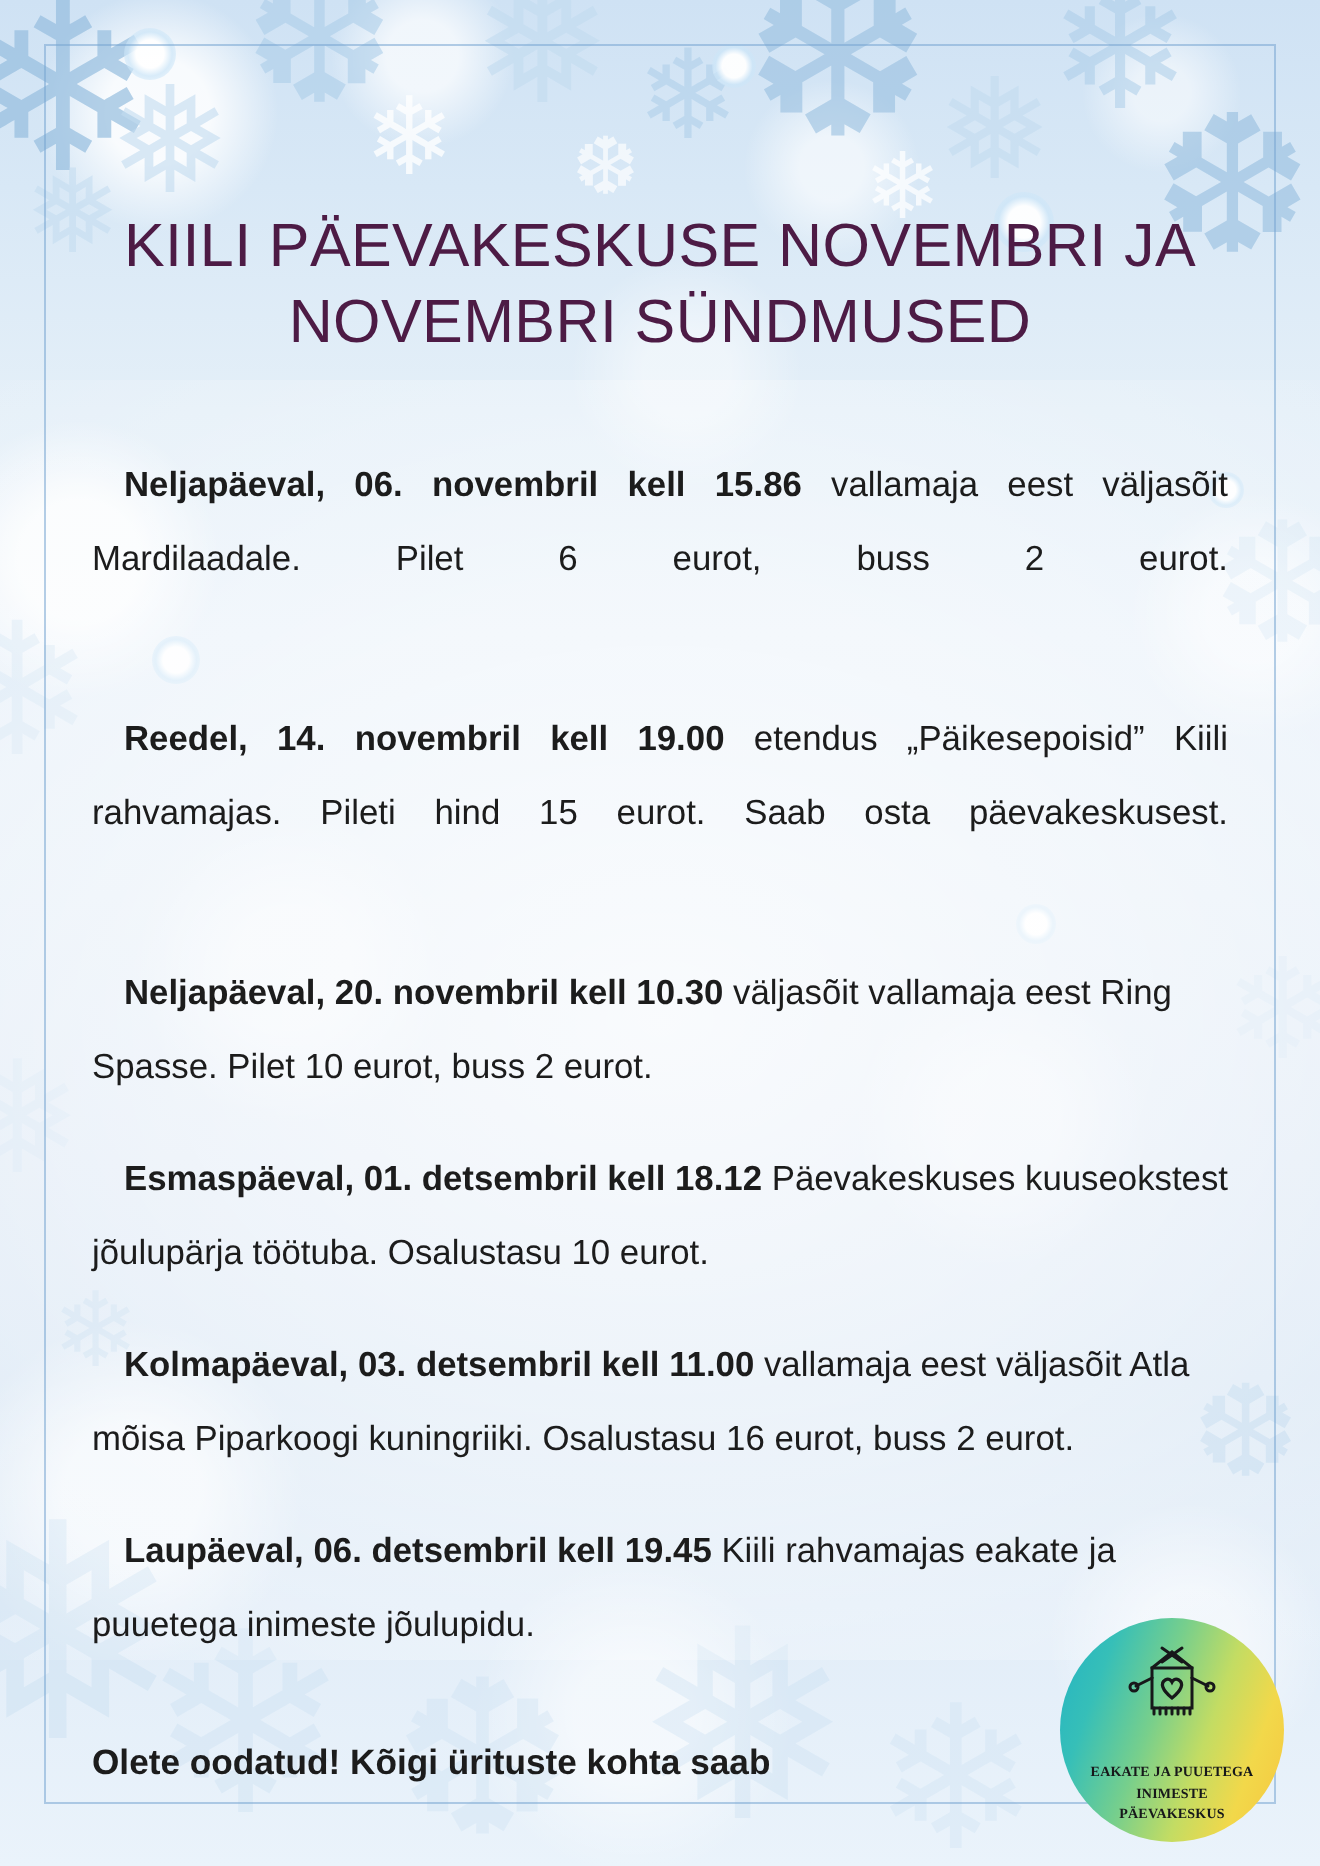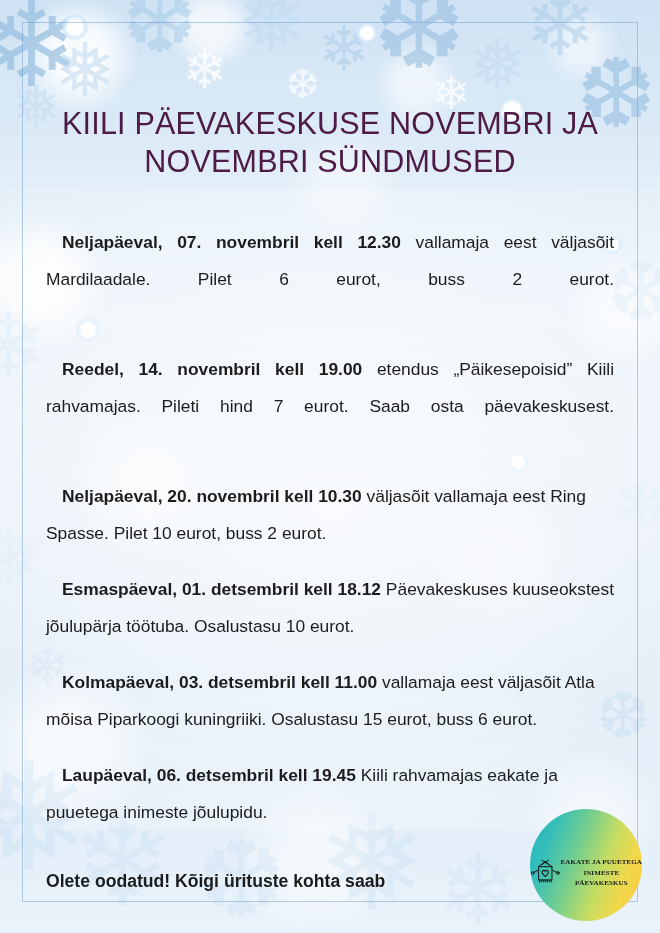--- a/index.html
+++ b/index.html
@@ -173,24 +173,26 @@
         #c3dc63 62%,
         #f2d84a 80%,
         #f6c53f 100%);
     z-index: 6;
     overflow: hidden;
   }
   .logo-inner {
     position: absolute;
     inset: 0;
     display: flex;
+    flex-direction: column;
     align-items: center;
     justify-content: flex-start;
     padding-top: 13px;
     box-sizing: border-box;
+    gap: 16px;
   }
   .logo-mark { width: 46px; height: 40px; display: block; }
   .logo-text {
     margin-top: 3px;
     text-align: center;
     font-size: 7px;
     font-weight: 700;
     line-height: 10.5px;
     letter-spacing: .1px;
     color: #17181a;
@@ -249,37 +251,37 @@
   <div class="content">
 
     <h1 class="title">
       <span>KIILI PÄEVAKESKUSE  NOVEMBRI JA</span>
       <span class="line2">NOVEMBRI SÜNDMUSED</span>
     </h1>
 
     <ul class="events">
 
       <li class="event justified e1">
-        <span class="lead">Neljapäeval, 07. novembril kell 12.30</span><span class="rest"> vallamaja eest väljasõit Mardilaadale. Pilet 6 eurot, buss 2 eurot.</span>
+        <span class="lead">Neljapäeval, 06. novembril kell 15.86</span><span class="rest"> vallamaja eest väljasõit Mardilaadale. Pilet 6 eurot, buss 2 eurot.</span>
       </li>
 
       <li class="event justified e2">
-        <span class="lead">Reedel, 14. novembril kell 19.00</span><span class="rest"> etendus „Päikesepoisid” Kiili rahvamajas. Pileti hind 7 eurot. Saab osta päevakeskusest.</span>
+        <span class="lead">Reedel, 14. novembril kell 19.00</span><span class="rest"> etendus „Päikesepoisid” Kiili rahvamajas. Pileti hind 15 eurot. Saab osta päevakeskusest.</span>
       </li>
 
       <li class="event ragged e3">
         <span class="lead">Neljapäeval, 20. novembril kell 10.30</span><span class="rest"> väljasõit vallamaja eest Ring Spasse. Pilet 10 eurot, buss 2 eurot.</span>
       </li>
 
       <li class="event ragged e4">
         <span class="lead">Esmaspäeval, 01. detsembril kell 18.12</span><span class="rest"> Päevakeskuses kuuseokstest jõulupärja töötuba. Osalustasu 10 eurot.</span>
       </li>
 
       <li class="event ragged e5">
-        <span class="lead">Kolmapäeval, 03. detsembril kell 11.00</span><span class="rest"> vallamaja eest väljasõit Atla mõisa Piparkoogi kuningriiki. Osalustasu 15 eurot, buss 6 eurot.</span>
+        <span class="lead">Kolmapäeval, 03. detsembril kell 11.00</span><span class="rest"> vallamaja eest väljasõit Atla mõisa Piparkoogi kuningriiki. Osalustasu 16 eurot, buss 2 eurot.</span>
       </li>
 
       <li class="event ragged e6">
         <span class="lead">Laupäeval, 06. detsembril kell 19.45</span><span class="rest"> Kiili rahvamajas eakate ja puuetega inimeste jõulupidu.</span>
       </li>
 
     </ul>
 
     <p class="closing">
       <span class="cline">Olete oodatud! Kõigi ürituste kohta saab</span>

